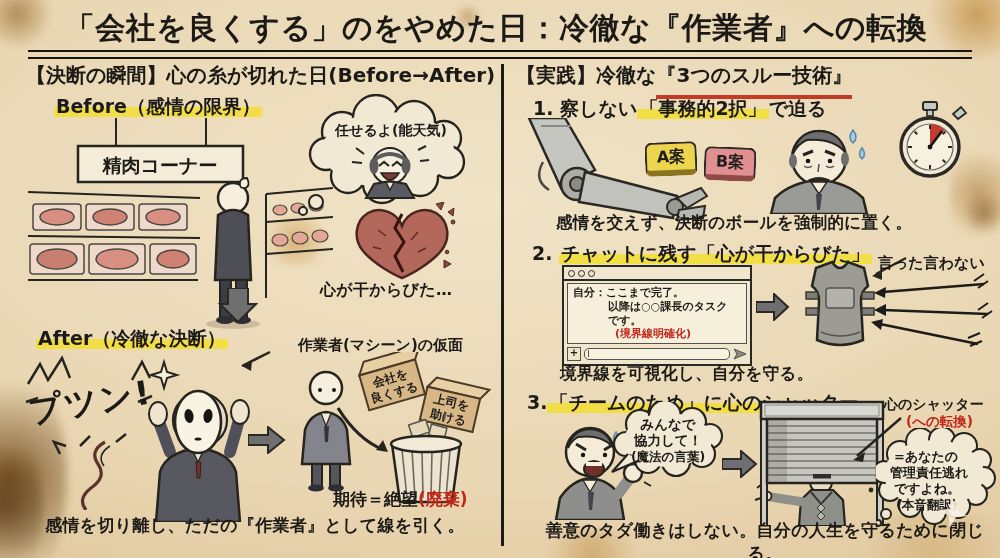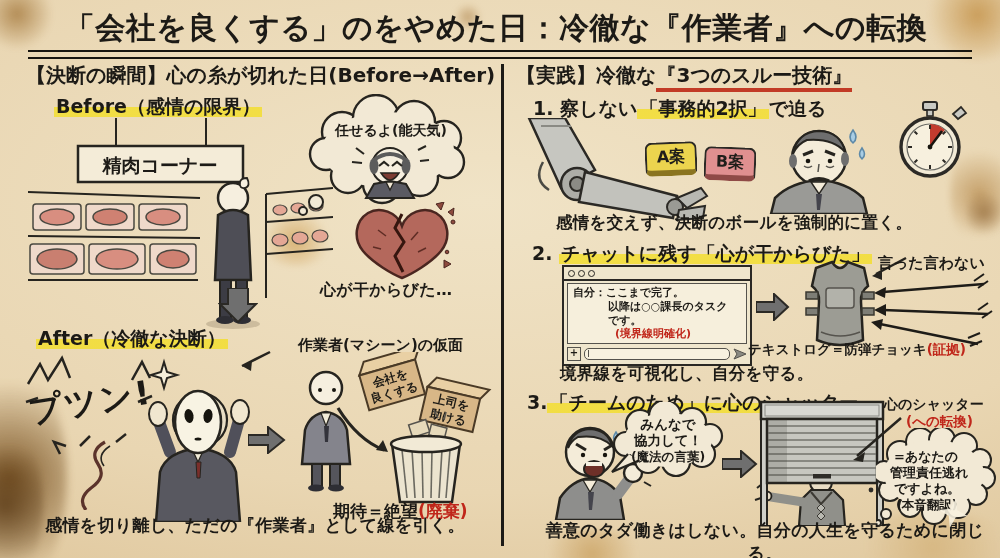--- a/index.html
+++ b/index.html
@@ -12,21 +12,21 @@
   .abs{position:absolute;}
   .layer{position:absolute;inset:0;}
   .stain{position:absolute;border-radius:50%;filter:blur(3px);pointer-events:none;}
   .hl{background-image:linear-gradient(to top, rgba(243,222,48,.85) 44%, rgba(243,222,48,0) 44%);padding:0 2px;}
   .red{color:#c0261a;}
   .cap{letter-spacing:.3px;}
   .keycap{
     display:flex;align-items:center;justify-content:center;
     border:2.5px solid #2b2925;border-radius:7px;font-size:16px;color:#201e1a;
   }
-  .redline{border-bottom:4px solid #c23b26;padding-bottom:1px;}
+  .redline{border-bottom:4px solid #c23b26;padding-bottom:8px;}
   svg text{font-family:"DejaVu Sans","Liberation Sans",sans-serif;font-weight:700;fill:#1c1a16;}
 </style>
 </head>
 <body>
 
 <div id="stage">
 
   <div class="stain" style="left:-18px;top:-22px;width:70px;height:72px;background:radial-gradient(circle,#9c6d2e 0%,rgba(156,109,46,0) 72%);opacity:.7;"></div>
   <div class="stain" style="left:925px;top:-30px;width:105px;height:90px;background:radial-gradient(circle,#c08b3e 0%,rgba(192,139,62,0) 72%);opacity:.75;"></div>
   <div class="stain" style="left:950px;top:140px;width:58px;height:108px;background:radial-gradient(circle,#ad7c3a 0%,rgba(173,124,58,0) 72%);opacity:.6;"></div>
@@ -243,21 +243,21 @@
         <line x1="72" y1="98" x2="77" y2="146"></line>
           <line x1="82" y1="98" x2="85" y2="146"></line>
         <line x1="92" y1="98" x2="93" y2="146"></line>
           <line x1="102" y1="98" x2="101" y2="146"></line>
         <line x1="112" y1="98" x2="109" y2="146"></line>
           <line x1="120" y1="98" x2="116" y2="146"></line>
       </g>
       <ellipse cx="96" cy="92" rx="35" ry="8" fill="#f2ead6" stroke="#26241f" stroke-width="2.5"></ellipse>
     </svg>
 
-    <div class="abs" style="left:333px;top:500px;font-size:17px;">
+    <div class="abs" style="left:333px;top:488px;font-size:17px;">
       <span>期待＝絶望</span><span class="red">(廃棄)</span>
     </div>
 
     <div class="abs cap" style="left:25px;top:514px;width:460px;text-align:center;font-size:17px;">感情を切り離し、ただの『作業者』として線を引く。</div>
   </div>
 
   <div class="layer">
 
     <div class="abs" style="left:516px;top:62px;font-size:20px;">
       <span>【実践】冷徹な</span><span class="redline">『3つのスルー技術』</span>
@@ -389,23 +389,20 @@
         <line x1="186" y1="29" x2="196" y2="22"></line>
           <line x1="190" y1="36" x2="200" y2="29"></line>
         <line x1="190" y1="58" x2="200" y2="51"></line>
           <line x1="194" y1="66" x2="204" y2="59"></line>
         <line x1="180" y1="86" x2="192" y2="81"></line>
           <line x1="182" y1="94" x2="194" y2="89"></line>
       </g>
     </svg>
     <div class="abs" style="left:878px;top:254px;font-size:15px;">言った言わない</div>
 
-    <div class="abs" style="left:748px;top:341px;font-size:13.5px;">
-      <span>テキストログ＝防弾チョッキ</span><span class="red">(証拠)</span>
-    </div>
 
     <div class="abs cap" style="left:560px;top:363px;font-size:16.5px;">境界線を可視化し、自分を守る。</div>
 
     <div class="abs" style="left:527px;top:390px;font-size:19px;">
       <span>3.</span><span class="hl">「チームのため」に心のシャッター</span><span></span>
     </div>
 
     <svg class="abs" style="left:548px;top:418px;" width="112" height="102" viewBox="0 0 112 102">
       <circle cx="42" cy="34" r="24" fill="#f4ecd9" stroke="#26241f" stroke-width="2.5"></circle>
       <path d="M20,30 Q24,12 42,11 Q60,12 64,28 Q52,16 30,19 Q23,23 20,30 Z" fill="#6e6e6e" stroke="#26241f" stroke-width="2"></path>

